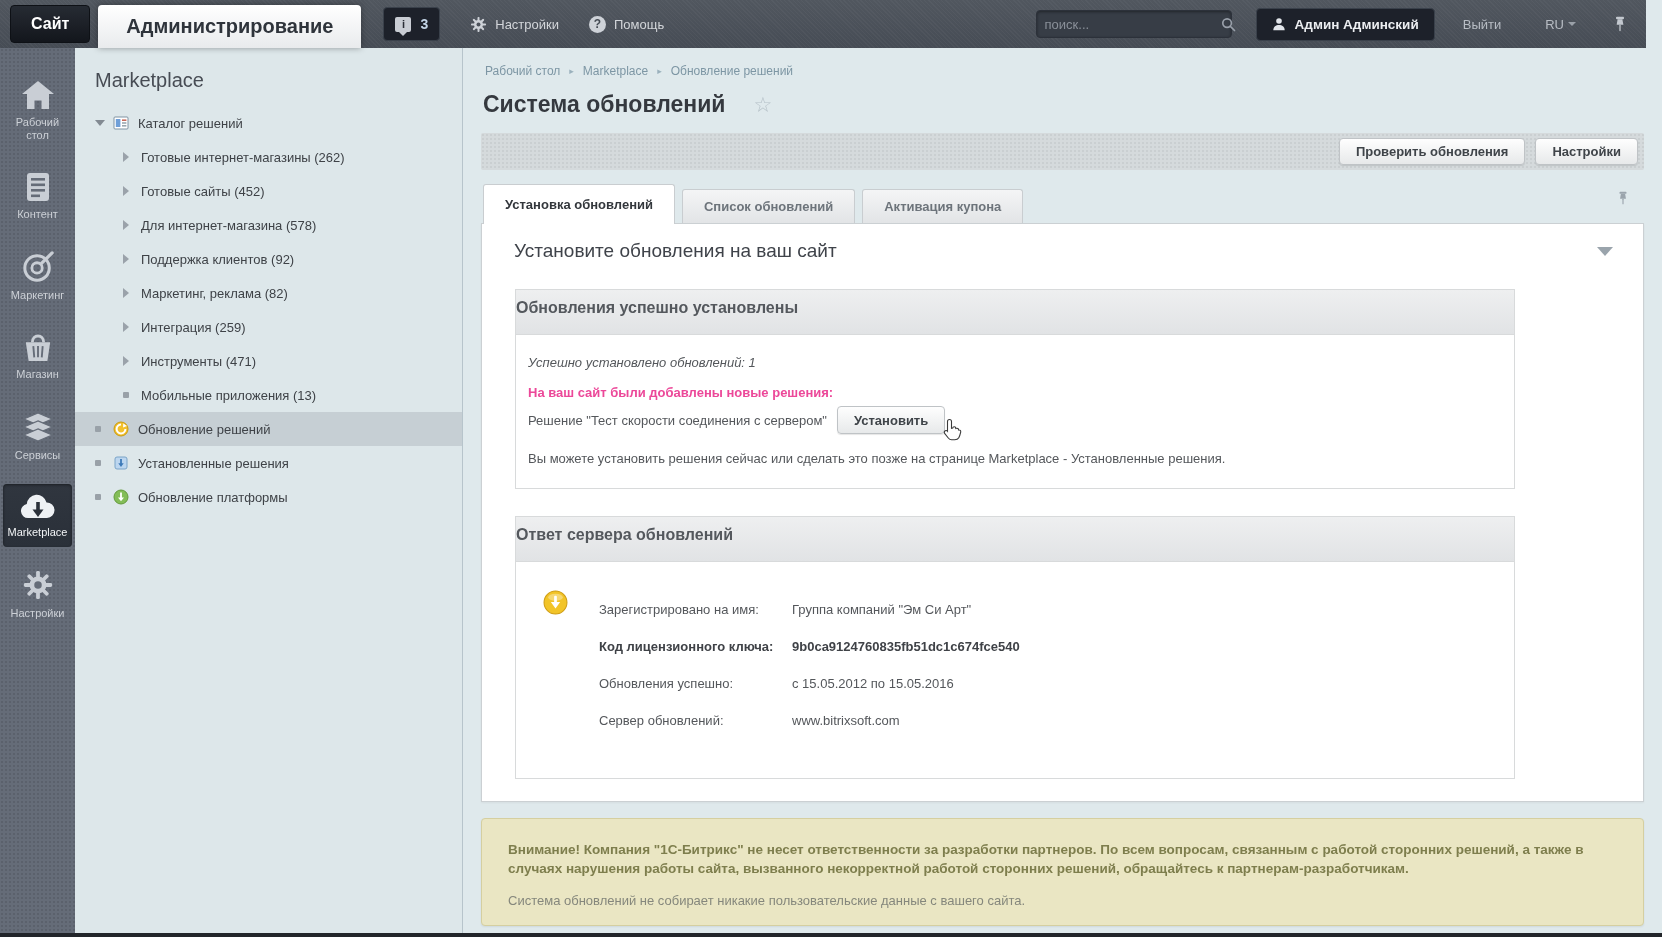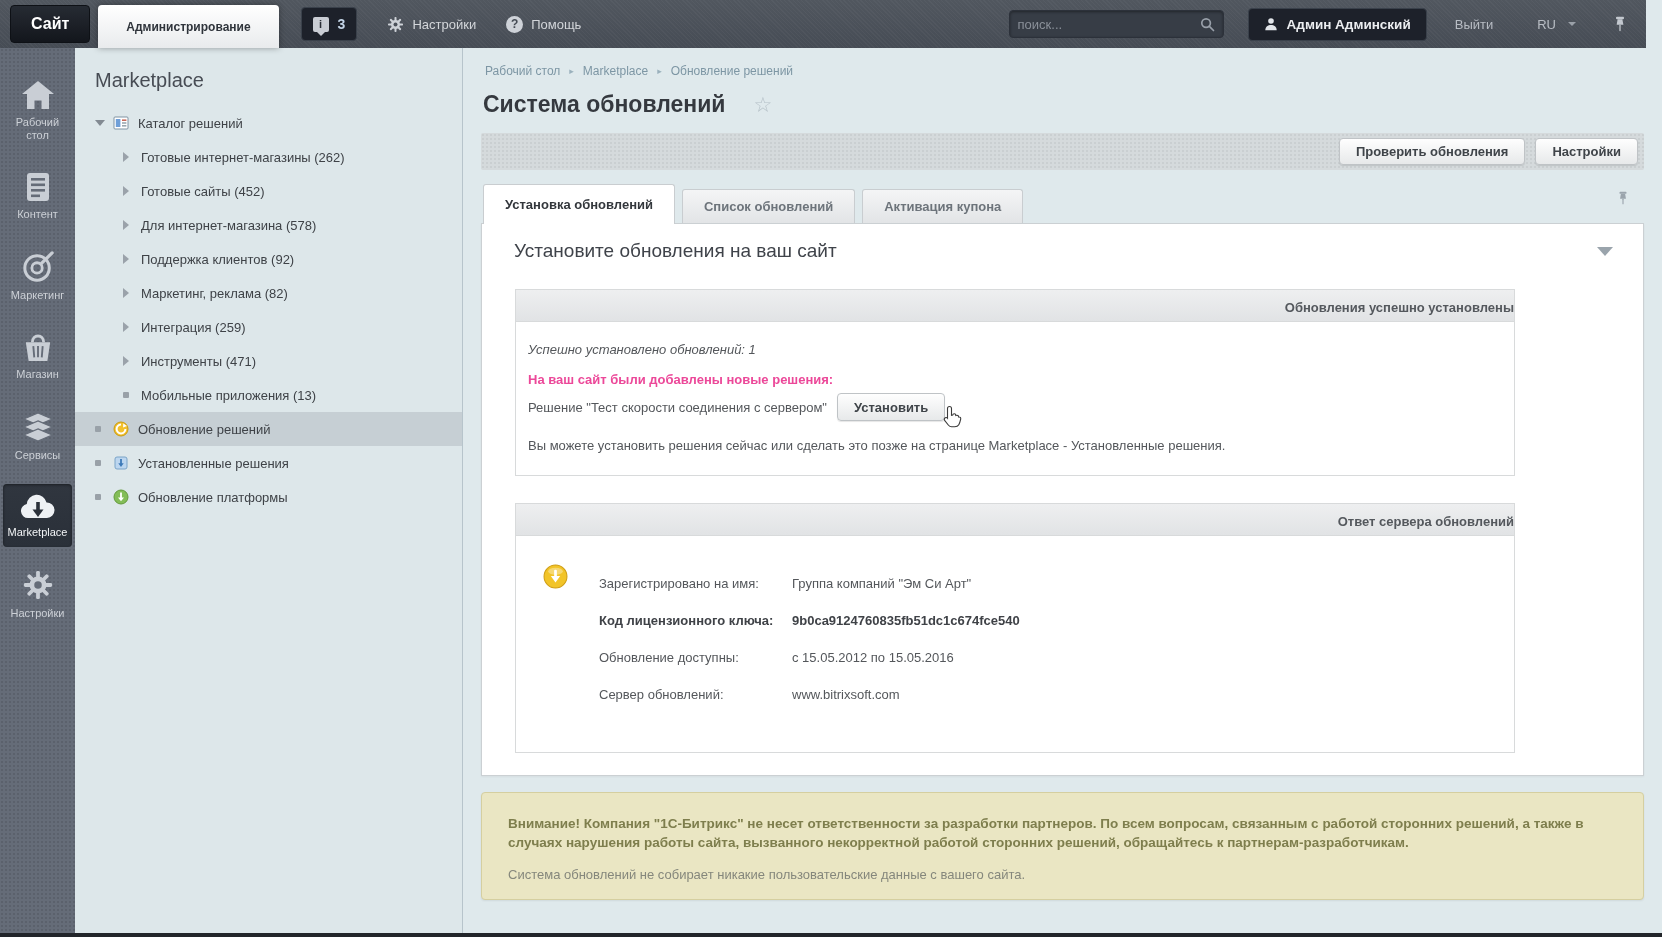--- a/index.html
+++ b/index.html
@@ -19,21 +19,21 @@
     display:flex; align-items:center;
   }
   .site-btn {
     margin-left:10px; height:38px; padding:0 20px; border-radius:4px;
     background:linear-gradient(#262b33,#13161c); border:1px solid #0e1116;
     color:#fff; font-size:16px; font-weight:bold; display:flex; align-items:center; cursor:pointer;
   }
   .admin-tab {
     margin-left:8px; height:43px; align-self:flex-end; padding:0 28px;
     background:linear-gradient(#ffffff,#e9ebed); border-radius:4px 4px 0 0;
-    color:#2f343b; font-size:12px; font-weight:bold; display:flex; align-items:center;
+    color:#2f343b; font-size:20px; font-weight:bold; display:flex; align-items:center;
     box-shadow:0 0 6px rgba(0,0,0,.35); cursor:pointer;
   }
   .notif-badge {
     margin-left:22px; height:34px; padding:0 11px; border-radius:4px;
     background:#1d212a; border:1px solid #3a414b; display:flex; align-items:center; gap:9px; cursor:pointer;
   }
   .i-bubble {
     position:relative; width:16px; height:15px; background:#c9cdd4; border-radius:2px;
     color:#2a2e36; font-weight:bold; font-size:11px; text-align:center; line-height:15px;
   }
@@ -42,35 +42,35 @@
     border-left:4px solid transparent; border-right:4px solid transparent; border-top:4px solid #c9cdd4;
   }
   .notif-count { color:#c3d4e6; font-size:14px; font-weight:bold; }
   .top-item { margin-left:30px; display:flex; align-items:center; gap:8px; color:#d3d6da; font-size:13px; cursor:pointer; }
   .q-circle {
     width:17px; height:17px; border-radius:50%; background:#ced2d8;
     color:#454b54; font-weight:bold; font-size:12px; text-align:center; line-height:17px;
   }
   .topbar-spacer { flex:1; }
   .search-box {
-    width:215px; height:28px; background:#373d46; border:1px solid #2c313a; border-radius:4px;
+    width:196px; height:28px; background:#373d46; border:1px solid #2c313a; border-radius:4px;
     display:flex; align-items:center; padding:0 8px; box-shadow:inset 0 1px 3px rgba(0,0,0,.4);
   }
   .search-box input {
     flex:1; background:transparent; border:none; outline:none;
     color:#cfd3d8; font-size:13px; font-family:inherit;
   }
   .search-box input::placeholder { color:#8a9099; }
   .user-btn {
     margin-left:24px; height:33px; padding:0 15px; border-radius:4px;
     background:#1d212a; border:1px solid #3a414b; display:flex; align-items:center; gap:9px; cursor:pointer;
     color:#eceef1; font-size:13.5px; font-weight:bold;
   }
   .logout { margin-left:28px; color:#b8bdc4; font-size:13px; cursor:pointer; }
-  .lang { margin-left:44px; color:#b8bdc4; font-size:13px; cursor:pointer; display:flex; align-items:center; gap:12px; }
+  .lang { margin-left:44px; color:#b8bdc4; font-size:13px; cursor:pointer; display:flex; align-items:center; gap:4px; }
   .caret-down { width:0; height:0; border-left:4px solid transparent; border-right:4px solid transparent; border-top:4px solid #9aa0a8; }
   .pin-top { margin-left:36px; margin-right:18px; cursor:pointer; }
 
   
   .rail {
     position:absolute; top:48px; left:0; bottom:4px; width:75px;
     background:#656c78;
     background-image:radial-gradient(rgba(0,0,0,.10) 1px, transparent 1.4px);
     background-size:4px 4px;
     display:flex; flex-direction:column; align-items:stretch; padding-top:24px;
@@ -136,22 +136,22 @@
   .panel {
     position:relative; z-index:1; background:#fff; border:1px solid #cbd0d3;
     padding-bottom:22px; box-shadow:0 1px 2px rgba(0,0,0,.05);
   }
   .panel-h2-row { padding:16px 30px 0 32px; display:flex; align-items:center; }
   .panel-h2 { font-size:19px; color:#3f434a; font-weight:normal; flex:1; }
   .collapse-tri { width:0; height:0; border-left:8px solid transparent; border-right:8px solid transparent; border-top:9px solid #9aa4ac; cursor:pointer; }
 
   .inner-box { width:1000px; margin:27px 0 0 33px; border:1px solid #d8dadb; background:#fff; }
   .box-header {
-    height:32px; line-height:35px; text-align:right;
-    font-size:13px; font-weight:bold; color:#54585d;
+    height:45px; line-height:35px; text-align:left;
+    font-size:16px; font-weight:bold; color:#54585d;
     background:linear-gradient(#eeeff0,#e1e3e5); border-bottom:1px solid #d8dadb;
   }
   .box1-body { padding:20px 20px 22px 12px; font-size:13px; color:#54575b; }
   .line-installed { margin-bottom:15px;font-style:italic; }
   .line-added { font-weight:bold; margin-bottom:6px; color:#ec4899; }
   .solution-row { display:flex; align-items:center; gap:10px; position:relative; }
   .install-btn { height:28px; position:relative; }
   .cursor-hand { position:absolute; left:415px; top:12px; z-index:5; pointer-events:none; }
   .line-note { margin-top:17px; }
 
@@ -507,21 +507,21 @@
         </span>
         <div class="srv-row">
           <span class="srv-label">Зарегистрировано на имя:</span>
           <span class="srv-value">Группа компаний "Эм Си Арт"</span>
         </div>
         <div class="srv-row bold">
           <span class="srv-label">Код лицензионного ключа:</span>
           <span class="srv-value">9b0ca9124760835fb51dc1c674fce540</span>
         </div>
         <div class="srv-row">
-          <span class="srv-label">Обновление доступны:</span>
+          <span class="srv-label">Обновления успешно:</span>
           <span class="srv-value">с 15.05.2012 по 15.05.2016</span>
         </div>
         <div class="srv-row">
           <span class="srv-label">Сервер обновлений:</span>
           <span class="srv-value">www.bitrixsoft.com</span>
         </div>
       </div>
     </div>
   </div>
 

